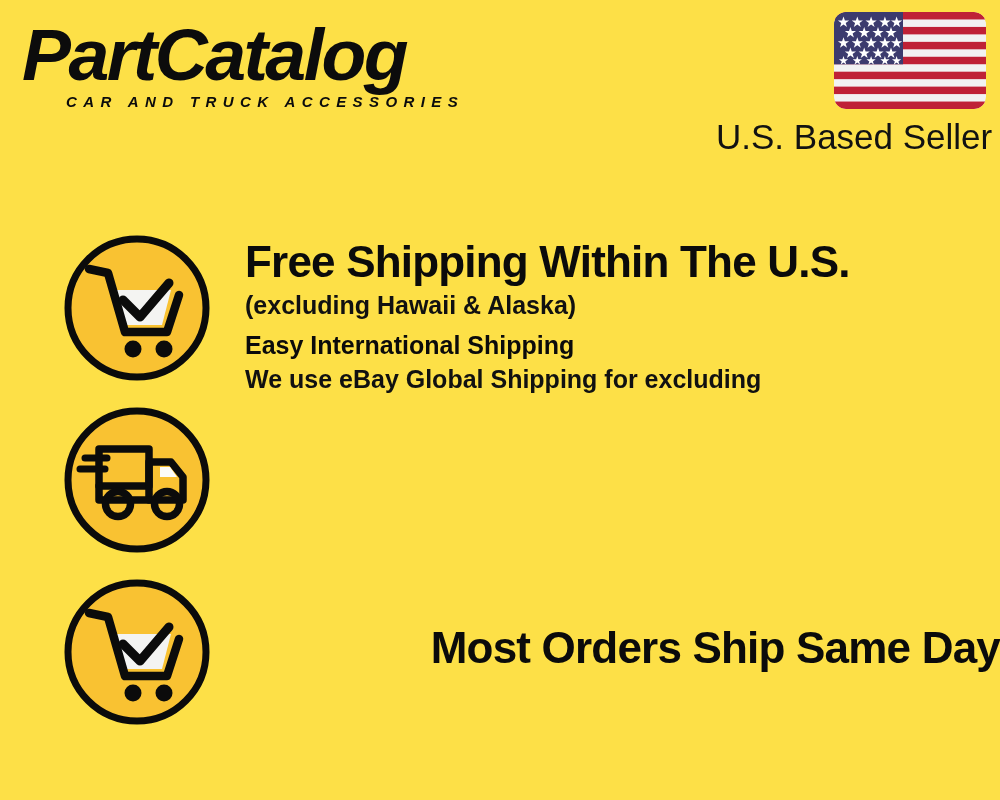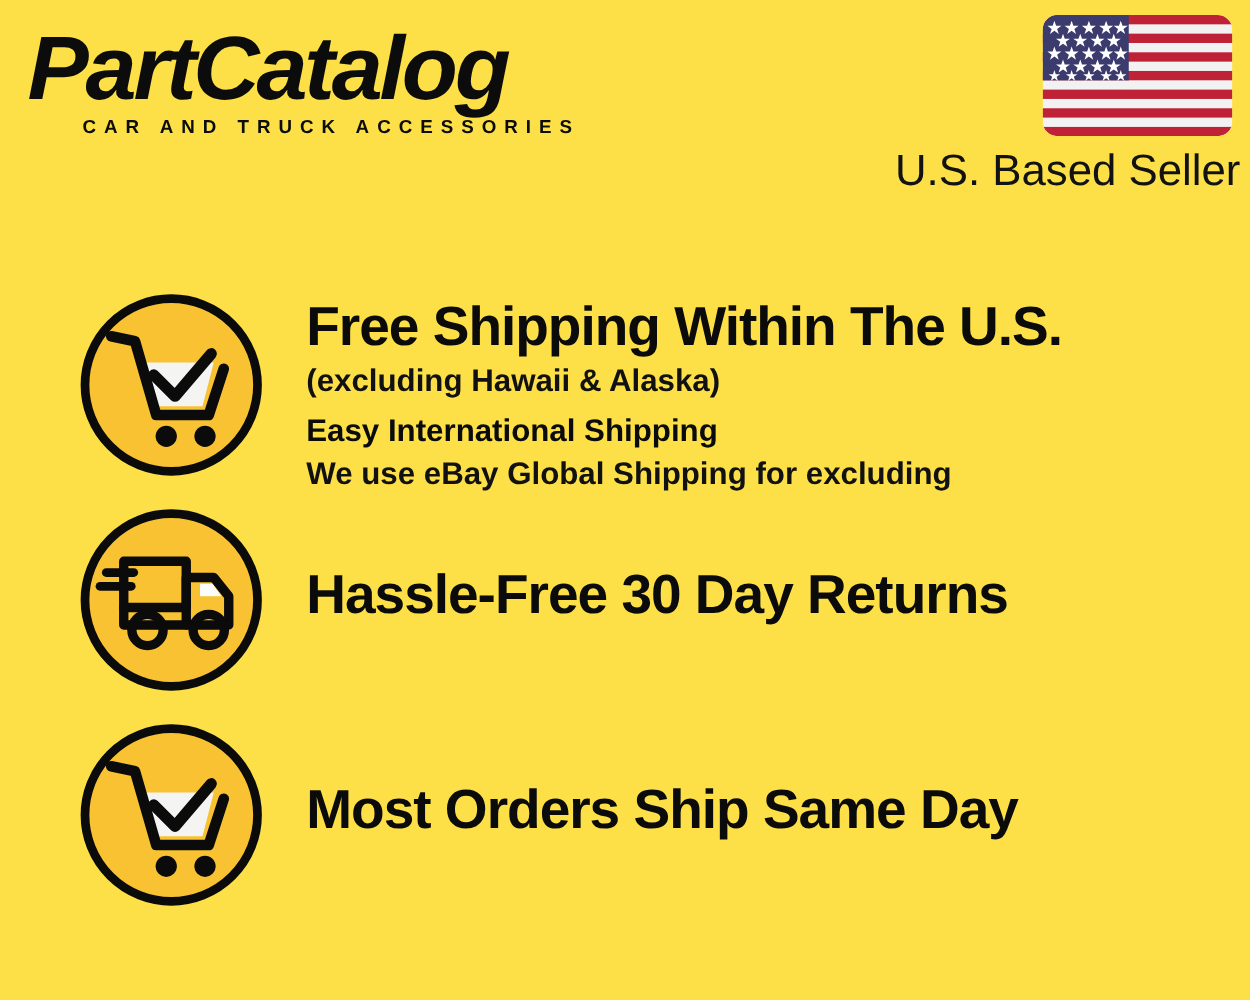--- a/index.html
+++ b/index.html
@@ -40,20 +40,21 @@
     transform: scaleX(1.02);
     transform-origin: left center;
     white-space: nowrap;
   }
   .brand-tagline {
     display: block;
     margin-top: 1px;
     margin-left: 44px;
     font-family: "Liberation Sans", sans-serif;
     font-weight: bold;
+    font-style: italic;
     font-size: 15px;
     letter-spacing: 6.4px;
     color: #0c0c0c;
     white-space: nowrap;
   }
 
   .seller-block {
     position: absolute;
     right: 14px;
     top: 12px;
@@ -136,21 +137,21 @@
     color: #0b0b0b;
     white-space: nowrap;
   }
 
   
   .row-1 { height: 172px; }
   .row-1 .feature-text { padding-top: 4px; }
   .row-2 { height: 172px; }
   .row-2 .feature-text { padding-top: 46px; }
   .row-3 { height: 160px; }
-  .row-3 .feature-text { padding-top: 46px; }
+  .row-3 .feature-text { padding-top: 46px; text-align: right; }
 
   .spacer-1 { height: 6px; }
 </style>
 </head>
 <body>
 
 <div id="banner">
 
   <div class="brand-logo">
     <span class="brand-wordmark">PartCatalog</span>
@@ -259,23 +260,20 @@
           <path d="M88 58 L110 58 L122 73 L122 96 L88 96 Z" fill="none" stroke="#0B0B0B" stroke-width="7.5" stroke-linejoin="round"></path>
 
           <path d="M99 63 L109 63 L116 73 L99 73 Z" fill="#FCFCF8"></path>
 
           <path d="M38 82 L38 96 L88 96" fill="none" stroke="#0B0B0B" stroke-width="7.5" stroke-linejoin="round" stroke-linecap="round"></path>
 
           <circle cx="57" cy="100" r="12.5" fill="none" stroke="#0B0B0B" stroke-width="7.5"></circle>
           <circle cx="106" cy="100" r="12.5" fill="none" stroke="#0B0B0B" stroke-width="7.5"></circle>
         </svg>
       </span>
-      <div class="feature-text">
-        <span class="feature-title">Hassle-Free 30 Day Returns</span>
-      </div>
     </div>
 
     <div class="feature-row row-3">
       <span class="feature-icon">
         <svg viewBox="0 0 152 152" xmlns="http://www.w3.org/2000/svg" aria-hidden="true">
           <circle cx="76" cy="76" r="69" fill="#F9C232" stroke="#0B0B0B" stroke-width="7"></circle>
           <path d="M55 58 L110 58 L101 93 L63 93 Z" fill="#F4F4F2"></path>
           <g fill="none" stroke="#0B0B0B" stroke-width="8.5" stroke-linecap="round" stroke-linejoin="round">
             <path d="M28 37 L47 41 L64 100 L106 100 L118 63"></path>
           </g>

